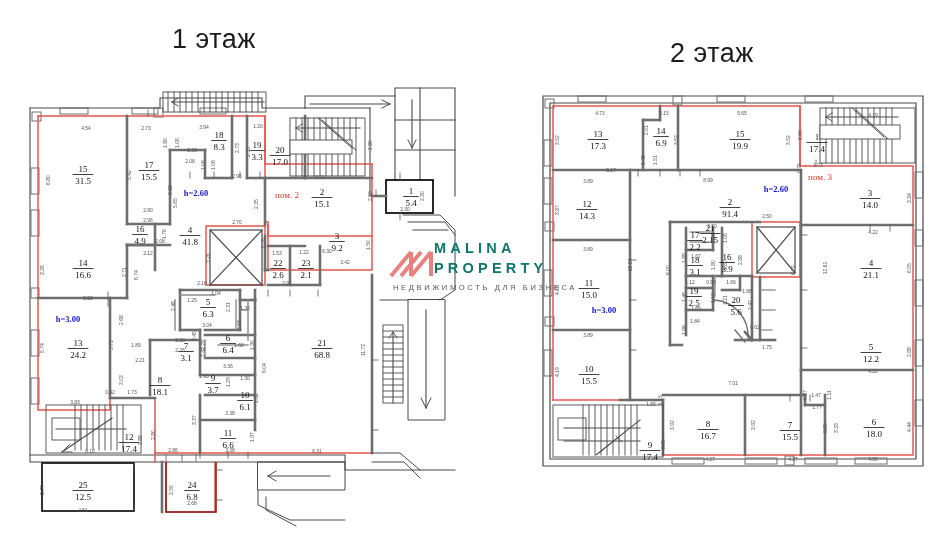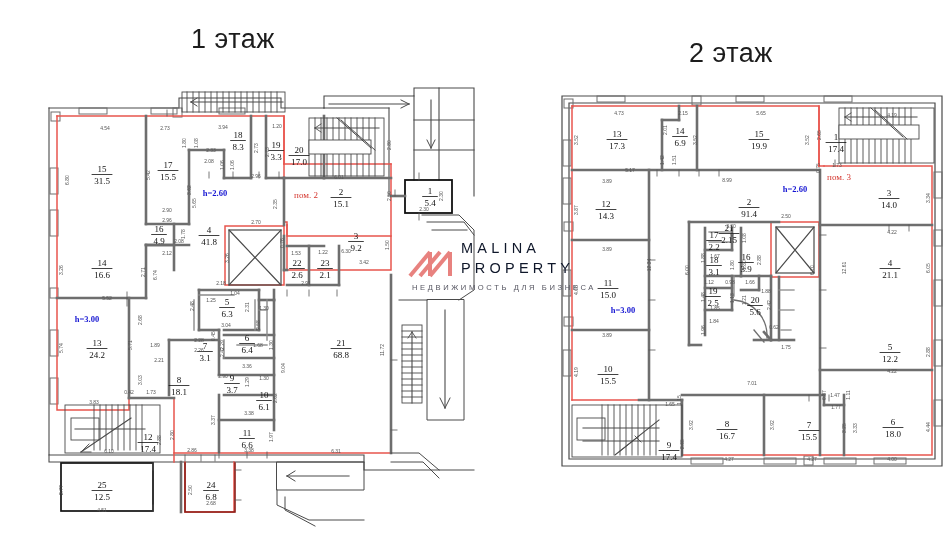--- a/index.html
+++ b/index.html
@@ -4,21 +4,21 @@
 <title>Floor Plans</title>
 <style>
   html,body{margin:0;padding:0;background:#ffffff;}
   body{
     width:946px;height:539px;
     font-family:"Liberation Sans", sans-serif;
     color:#1a1a1a;
     overflow:hidden;
     position:relative;
   }
-  .page{position:relative;width:922px;height:539px;margin-left:19px;}
+  .page{position:relative;width:922px;height:539px;}
 
   
   .floor-title{
     position:absolute;
     font-size:27px;
     font-weight:400;
     letter-spacing:0.5px;
     color:#1c1c1c;
     white-space:nowrap;
     font-family:"Liberation Sans", sans-serif;
@@ -33,23 +33,23 @@
 
   .svg-plan{display:block;}
 
   
   #logo{
     position:absolute;left:389px;top:236px;width:180px;height:62px;
     pointer-events:none;
   }
   #logo .mark{position:absolute;left:0;top:2px;width:52px;height:40px;}
   #logo .brand-line{
-    position:absolute;left:53px;
-    font-size:14.5px;letter-spacing:4.2px;color:#0f172a;
-    font-family:"Liberation Sans", sans-serif;font-weight:400;
+    position:absolute;left:45px;
+    font-size:14.5px;letter-spacing:4.2px;color:#0f766e;
+    font-family:"Liberation Sans", sans-serif;font-weight:700;
     white-space:nowrap;
   }
   #logo .l1{top:4px;}
   #logo .l2{top:24px;}
   #logo .tag{
     position:absolute;left:4px;top:47px;
     font-size:7.6px;letter-spacing:2.6px;color:#555560;
     white-space:nowrap;font-family:"Liberation Sans", sans-serif;
   }
 </style>

